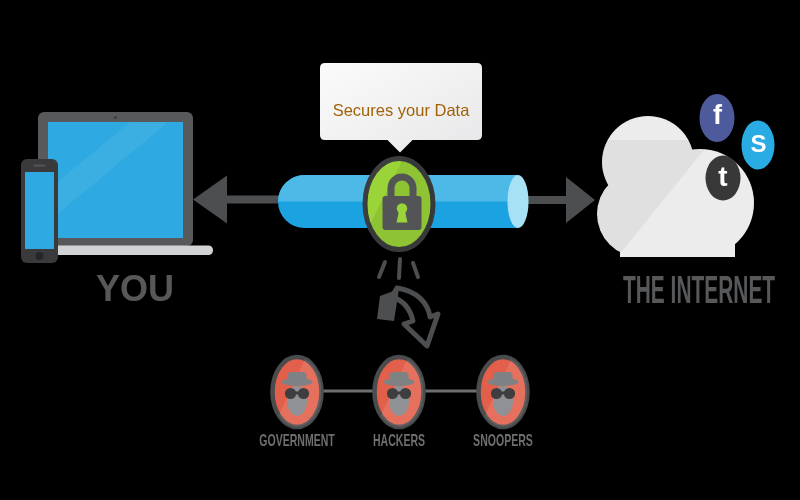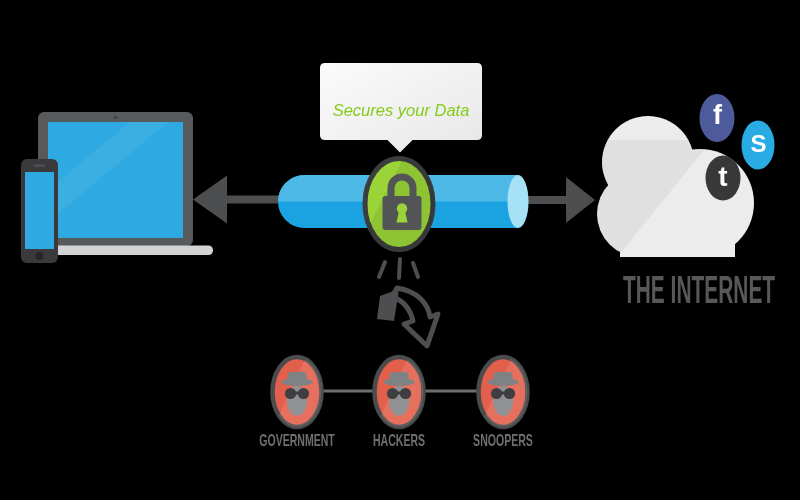--- a/index.html
+++ b/index.html
@@ -2,21 +2,21 @@
 <html><head>
 <meta charset="utf-8">
 <style>
   html,body{margin:0;padding:0;background:#000;}
   .canvas{position:relative;width:800px;height:500px;background:#000;overflow:hidden;
           font-family:"Liberation Sans", sans-serif;}
   .canvas svg{position:absolute;left:0;top:0;}
   .ovl{position:absolute;text-align:center;white-space:nowrap;}
   .bubble-title{left:320px;top:75px;width:162px;font-size:17px;font-weight:bold;
                 color:#2525dd;letter-spacing:1px;}
-  .bubble-sub{left:320px;top:101px;width:162px;font-size:16.5px;color:#84cc16;font-style:italic;}
+  .bubble-sub{left:320px;top:101px;width:162px;font-size:16.5px;color:#a16207;}
   .you-label{left:45px;top:268px;width:180px;font-size:36px;font-weight:bold;color:#57585a;}
   .internet-label{left:578px;top:269px;width:200px;font-size:38px;font-weight:bold;
                   color:#57585a;transform:scaleX(0.55);transform-origin:50% 50%;}
   .threat-label{top:431px;width:140px;font-size:17px;font-weight:bold;color:#6d6e70;
                 transform:scaleX(0.62);transform-origin:50% 50%;}
   .tl-0{left:227px;} .tl-1{left:329px;} .tl-2{left:433px;}
   .social-letter{color:#fff;font-weight:bold;}
   .sl-f{left:700px;top:100px;width:35px;font-size:27px;}
   .sl-s{left:742px;top:130px;width:33px;font-size:24px;}
   .sl-t{left:705px;top:161px;width:36px;font-size:28px;}
@@ -153,20 +153,21 @@
     <g clip-path="url(#cloudClip)">
       <polygon points="712,140 615,260 555,260 555,140" fill="rgba(0,0,0,0.05)"></polygon>
     </g>
   </g>
   <ellipse cx="717" cy="118" rx="17.5" ry="24" fill="#4d5b9d"></ellipse>
   <ellipse cx="758" cy="145" rx="16.5" ry="24.5" fill="#29abe3"></ellipse>
   <ellipse cx="723" cy="178" rx="17.5" ry="22.5" fill="#383839"></ellipse>
 </svg>
 
 <div class="ovl bubble-sub">Secures your Data</div>
+<div class="ovl you-label">YOU</div>
 <div class="ovl internet-label">THE INTERNET</div>
 <div class="ovl threat-label tl-0">GOVERNMENT</div>
 <div class="ovl threat-label tl-1">HACKERS</div>
 <div class="ovl threat-label tl-2">SNOOPERS</div>
 <div class="ovl social-letter sl-f">f</div>
 <div class="ovl social-letter sl-s">S</div>
 <div class="ovl social-letter sl-t">t</div>
 
 </div>
 

